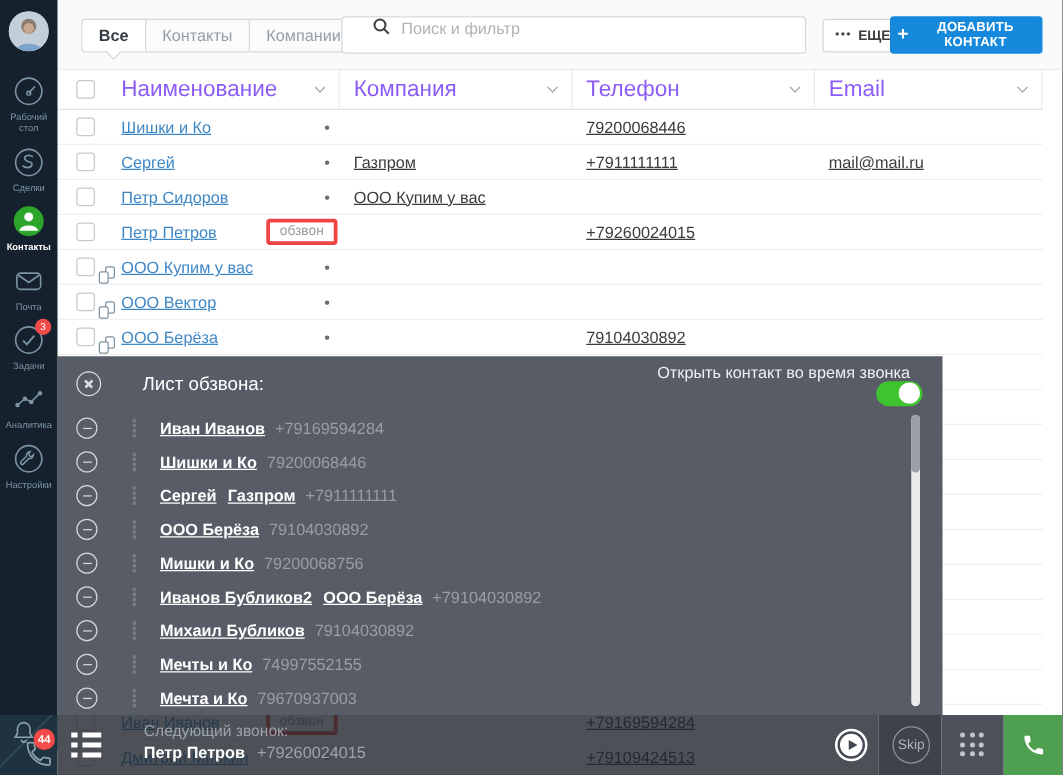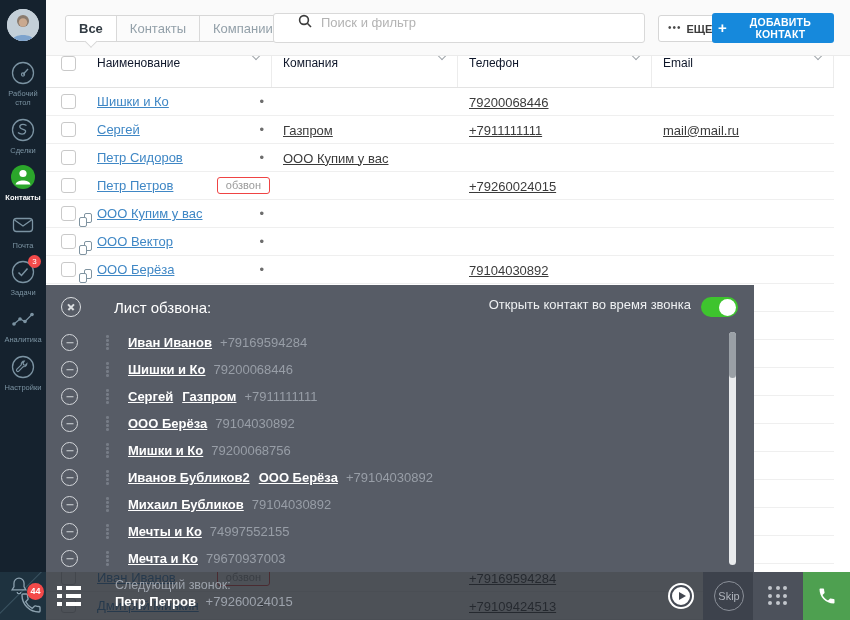--- a/index.html
+++ b/index.html
@@ -34,53 +34,53 @@
   .btn-more{position:absolute;left:612px;top:15px;height:27px;border:1px solid #d6d6d6;border-radius:3px;background:#fff;display:flex;align-items:center;padding:0 9px;cursor:pointer;}
   .btn-more .dots3{color:#4a4a4a;font-size:10px;letter-spacing:1px;margin-right:5px;margin-top:-2px;}
   .btn-more .lbl{font-size:11px;font-weight:bold;color:#3c3c3c;}
   .btn-add{position:absolute;left:666px;top:13px;width:122px;height:30px;background:#1689dc;border:none;border-radius:3px;color:#fff;display:flex;align-items:center;justify-content:center;cursor:pointer;}
   .btn-add .plus{font-size:15px;font-weight:bold;margin-right:6px;margin-top:-2px;}
   .btn-add .lbl{font-size:10.5px;font-weight:bold;letter-spacing:.2px;}
 
   
   .table{position:absolute;left:46px;top:56px;width:804px;}
   .thead{display:flex;height:32px;background:#fff;border-bottom:1px solid #e3e3e3;padding-left:15px;margin-right:16px;}
-  .th{display:flex;align-items:flex-start;font-size:12px;color:#0f172a;}
+  .th{display:flex;align-items:center;font-size:18px;color:#8b5cf6;}
   .th .chev{width:6px;height:6px;border-right:1.4px solid #a0a6ab;border-bottom:1.4px solid #a0a6ab;transform:rotate(45deg);margin-left:auto;margin-right:12px;margin-top:-3px;}
   .th0{width:22px;}
   .th1{width:189px;padding-left:14px;border-right:1px solid #ececec;}
   .th2{width:186px;padding-left:11px;border-right:1px solid #ececec;}
   .th3{width:194px;padding-left:11px;border-right:1px solid #ececec;}
   .th4{width:182px;padding-left:11px;border-right:1px solid #ececec;}
   .cb{width:15px;height:15px;border:1px solid #c9c9c9;border-radius:3px;background:#fff;display:inline-block;cursor:pointer;}
   .trow{display:flex;align-items:center;height:28px;border-bottom:1px solid #efefef;padding-left:15px;margin-right:16px;background:#fff;}
   .c0{width:22px;display:flex;align-items:center;}
   .c1{width:189px;padding-left:14px;display:flex;align-items:center;position:relative;}
   .c2{width:186px;padding-left:11px;}
   .c3{width:194px;padding-left:11px;}
   .c4{width:182px;padding-left:11px;}
   a.link{color:#3f87c5;font-size:13px;text-decoration:underline;cursor:pointer;white-space:nowrap;}
   a.dlink{color:#3b3b3b;font-size:13px;text-decoration:underline;cursor:pointer;white-space:nowrap;}
   .slot{margin-left:auto;display:flex;align-items:center;}
   .dot{color:#6d6d6d;font-size:13px;margin-right:8px;cursor:pointer;}
-  .tag{border:1px solid #ef4444;border-radius:3px;color:#9a9a9a;font-size:11px;padding:1px 8px 2px;margin-right:2px;background:#fff;white-space:nowrap;}
+  .tag{border:3px solid #ef4444;border-radius:3px;color:#9a9a9a;font-size:11px;padding:1px 8px 2px;margin-right:2px;background:#fff;white-space:nowrap;}
   .corp{position:absolute;left:-4px;top:7px;width:13px;height:14px;}
   .corp i{position:absolute;border:1.2px solid #7f93a0;border-radius:2px;background:#fff;width:8px;height:10px;}
   .corp i.b{right:0;top:0;}
   .corp i.f{left:0;bottom:0;}
 
   
   .panel{position:absolute;left:46px;top:285px;width:708px;height:287px;background:#575c66;z-index:10;}
   .phead{display:flex;align-items:center;height:44px;padding:0 16px 0 15px;}
   .close-ic{width:20px;height:20px;border:1.5px solid #dcdfe2;border-radius:50%;position:relative;cursor:pointer;flex:none;}
   .close-ic:before,.close-ic:after{content:"";position:absolute;left:50%;top:50%;width:8px;height:1.5px;background:#dcdfe2;}
   .close-ic:before{transform:translate(-50%,-50%) rotate(45deg);}
   .close-ic:after{transform:translate(-50%,-50%) rotate(-45deg);}
   .ptitle{margin-left:33px;color:#fff;font-size:15px;}
-  .pright{margin-left:auto;display:flex;align-items:flex-start;}
+  .pright{margin-left:auto;display:flex;align-items:flex-end;flex-direction:column;}
   .tgl-label{color:#eef0f2;font-size:13px;margin-right:10px;}
   .toggle{width:37px;height:20px;border-radius:11px;background:#87909b;position:relative;cursor:pointer;flex:none;}
   .toggle.on{background:#3ec42e;}
   .toggle .knob{position:absolute;top:1.5px;width:17px;height:17px;border-radius:50%;background:#fff;left:2px;transition:left .1s;}
   .toggle.on .knob{left:18px;}
   .plist{position:relative;}
   .pitem{display:flex;align-items:center;height:27px;padding-left:15px;}
   .minus-ic{width:17px;height:17px;border:1.5px solid #d4d7db;border-radius:50%;position:relative;cursor:pointer;flex:none;}
   .minus-ic:after{content:"";position:absolute;left:50%;top:50%;width:7px;height:1.5px;background:#d4d7db;transform:translate(-50%,-50%);}
   .drag{width:3px;height:15px;margin-left:28px;position:relative;cursor:grab;flex:none;}

